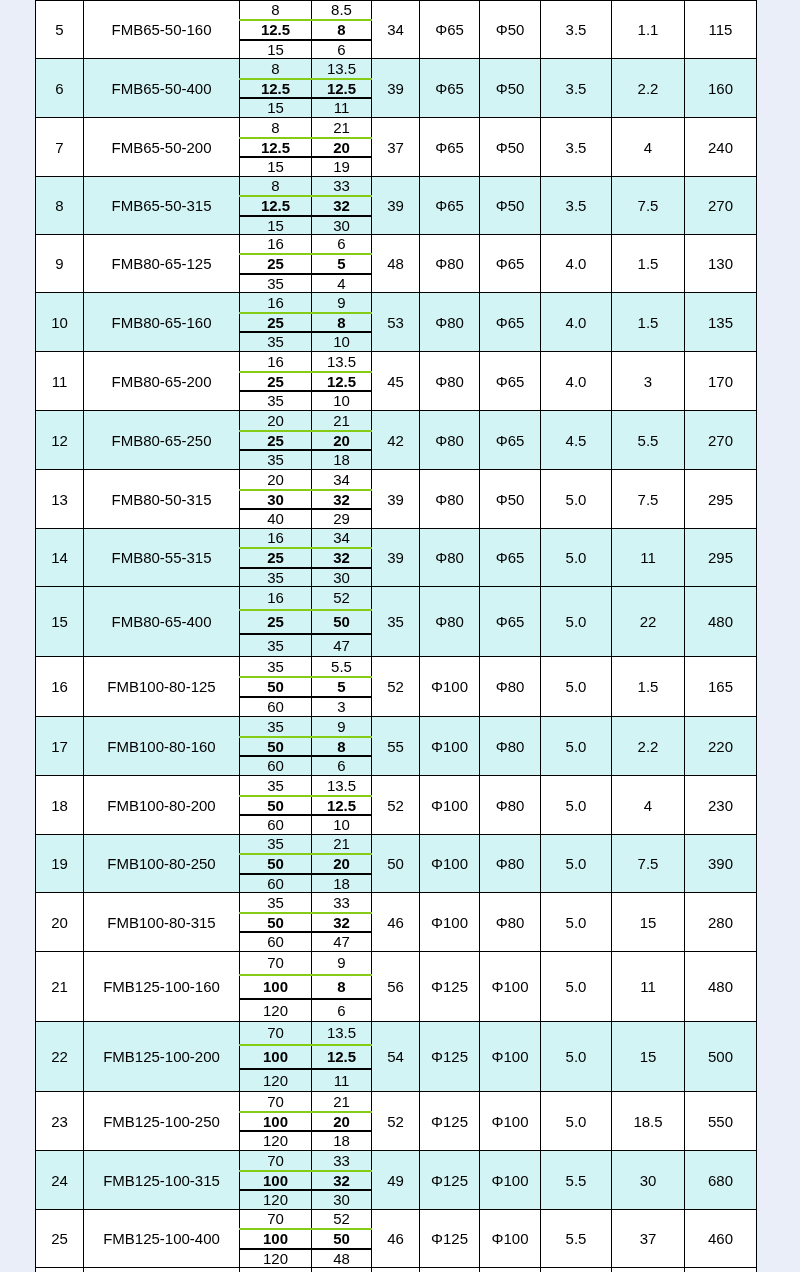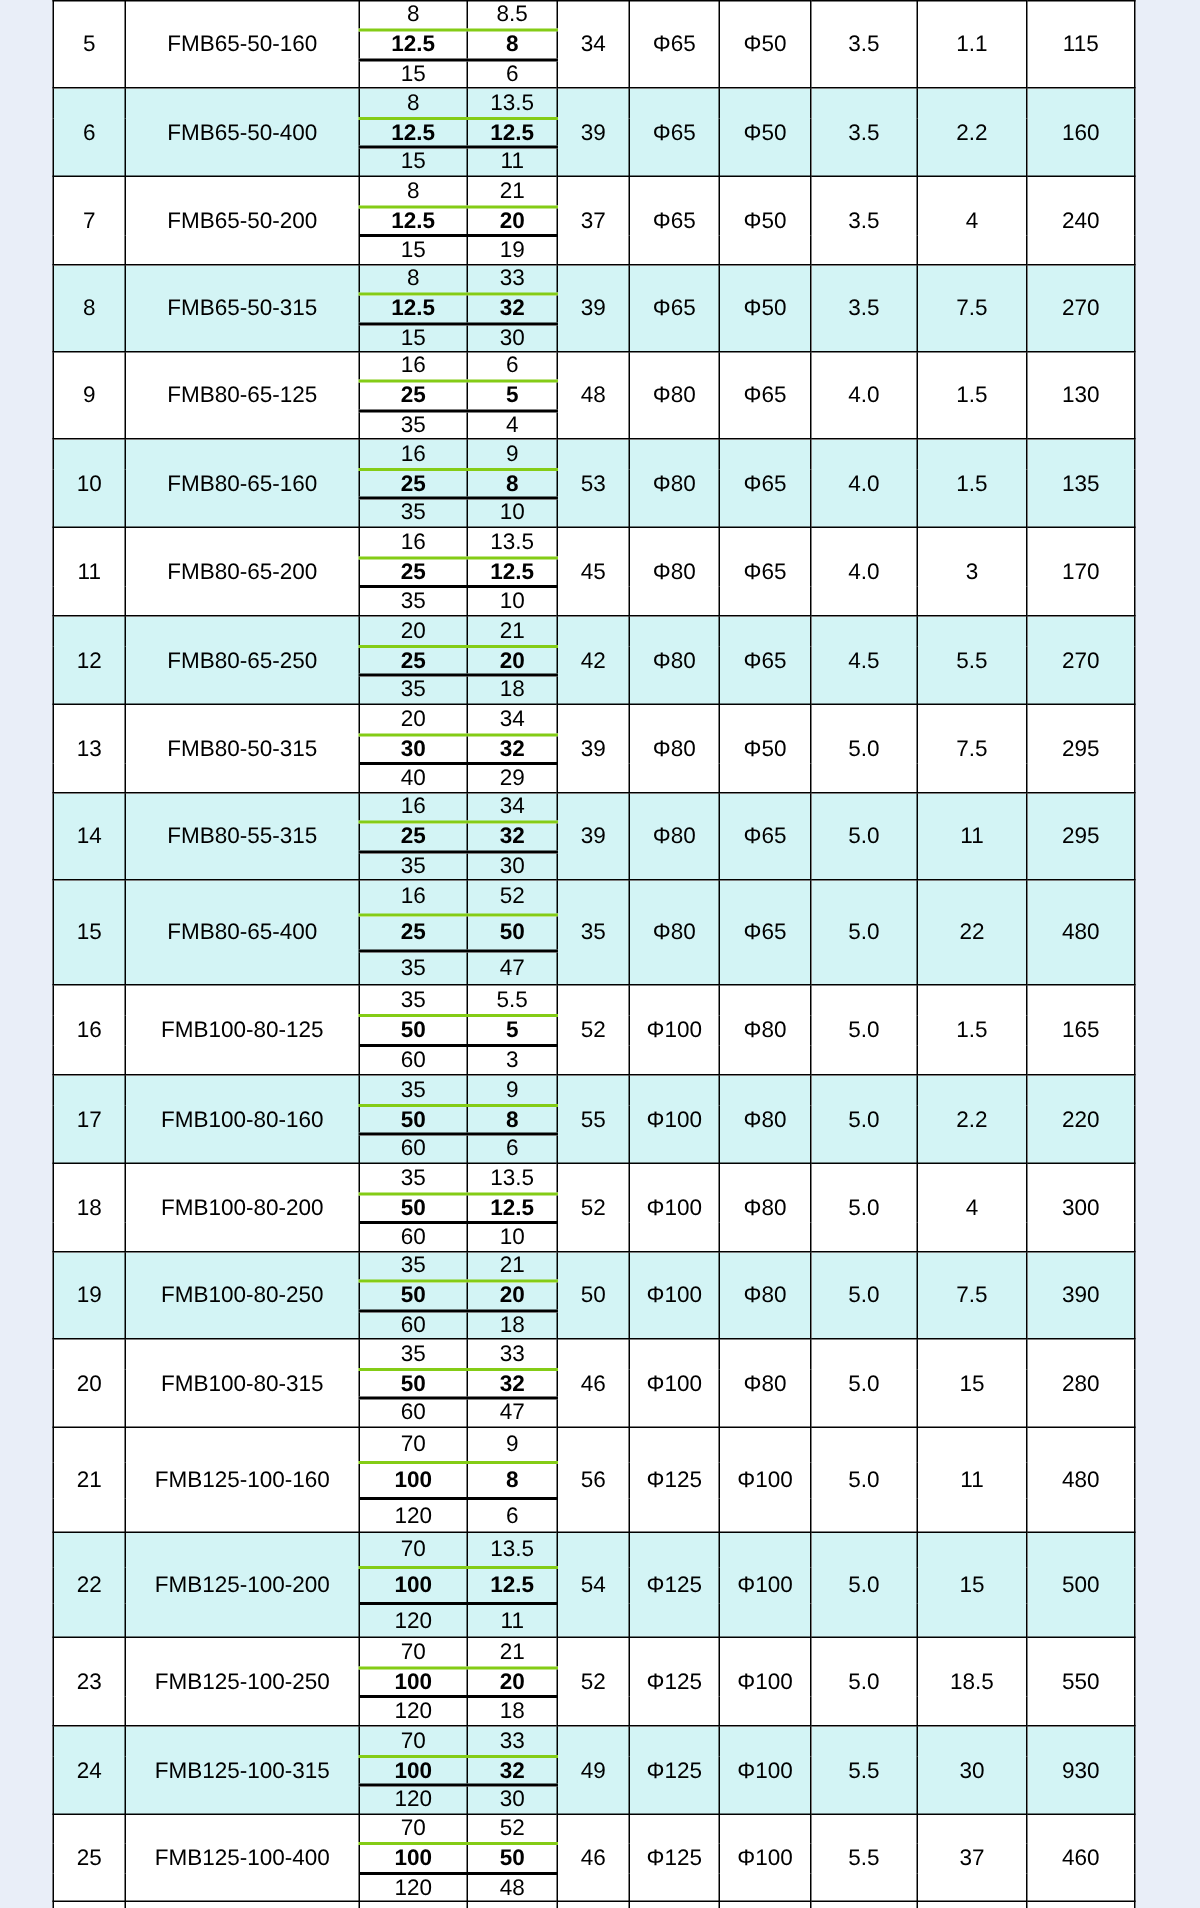--- a/index.html
+++ b/index.html
@@ -307,21 +307,21 @@
       <tr class="white" style="height: 20px;">
         <td rowspan="3">18</td>
         <td rowspan="3">FMB100-80-200</td>
         <td>35</td>
         <td>13.5</td>
         <td rowspan="3">52</td>
         <td rowspan="3">Φ100</td>
         <td rowspan="3">Φ80</td>
         <td rowspan="3">5.0</td>
         <td rowspan="3">4</td>
-        <td rowspan="3">300</td>
+        <td rowspan="3">230</td>
       </tr>
       <tr class="white" style="height: 19px;">
         <td class="mid">50</td>
         <td class="mid">12.5</td>
       </tr>
       <tr class="white" style="height: 20px;">
         <td>60</td>
         <td>10</td>
       </tr>
       <tr class="cyan" style="height: 19px;">
@@ -427,21 +427,21 @@
       <tr class="cyan" style="height: 20px;">
         <td rowspan="3">24</td>
         <td rowspan="3">FMB125-100-315</td>
         <td>70</td>
         <td>33</td>
         <td rowspan="3">49</td>
         <td rowspan="3">Φ125</td>
         <td rowspan="3">Φ100</td>
         <td rowspan="3">5.5</td>
         <td rowspan="3">30</td>
-        <td rowspan="3">930</td>
+        <td rowspan="3">680</td>
       </tr>
       <tr class="cyan" style="height: 19px;">
         <td class="mid">100</td>
         <td class="mid">32</td>
       </tr>
       <tr class="cyan" style="height: 20px;">
         <td>120</td>
         <td>30</td>
       </tr>
       <tr class="white" style="height: 19px;">

